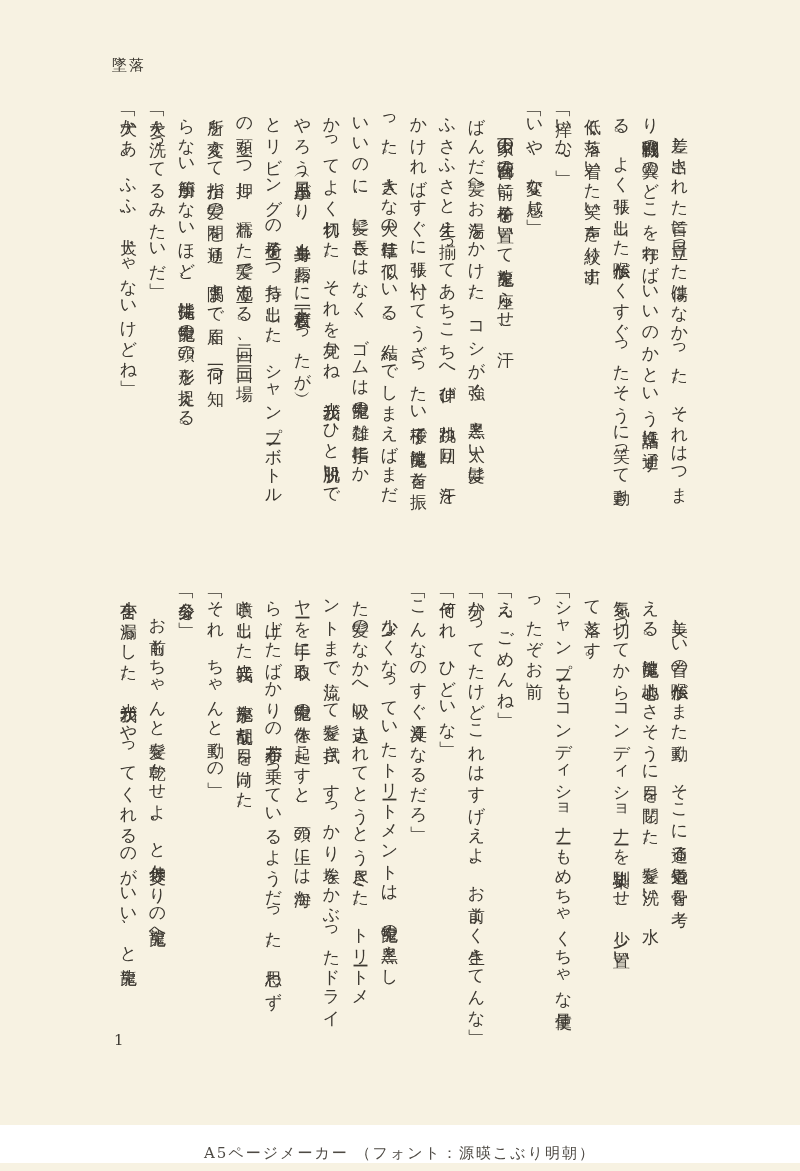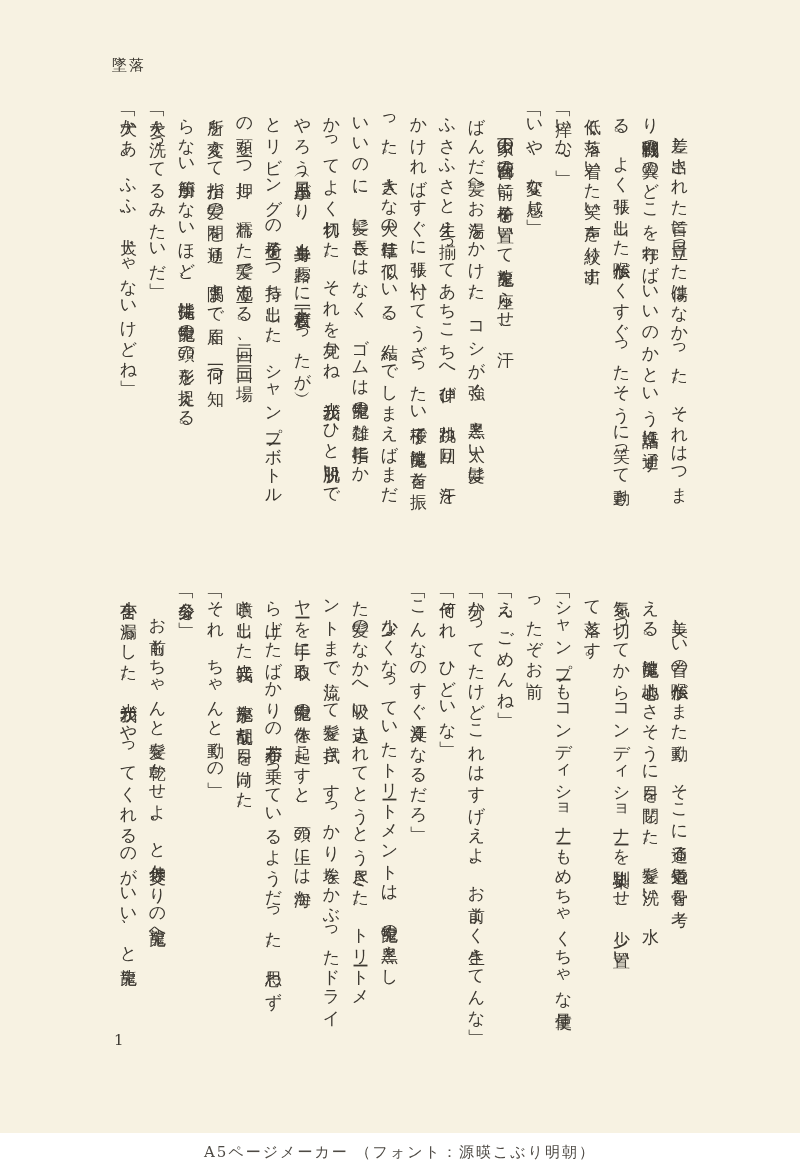--- a/index.html
+++ b/index.html
@@ -31,24 +31,24 @@
     letter-spacing:1px;
   }
   .vtext p{margin:0;padding:0;white-space:nowrap;}
   .block-top{top:106px;height:474px;}
   .block-bottom{top:588px;height:474px;}
   .page-num{
     position:absolute;left:114px;top:1031px;
     font-size:15px;
   }
   .footer{
-    position:absolute;left:0;bottom:0;
+    position:absolute;left:0;bottom:8px;
     width:800px;height:38px;
     background:var(--footer-bg);
-    display:flex;align-items:center;justify-content:center;
+    display:flex;align-items:flex-end;justify-content:center;
     font-size:15px;letter-spacing:2px;
     color:var(--footer-ink);
     font-family:"DejaVu Serif","Liberation Serif",serif;
   }
 </style>
 </head>
 <body>
 
 <div class="sheet">
 

